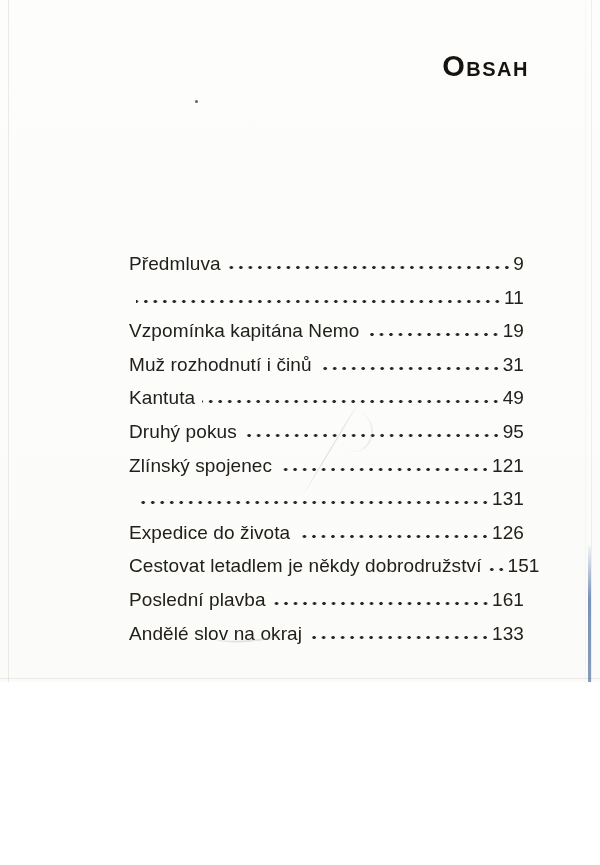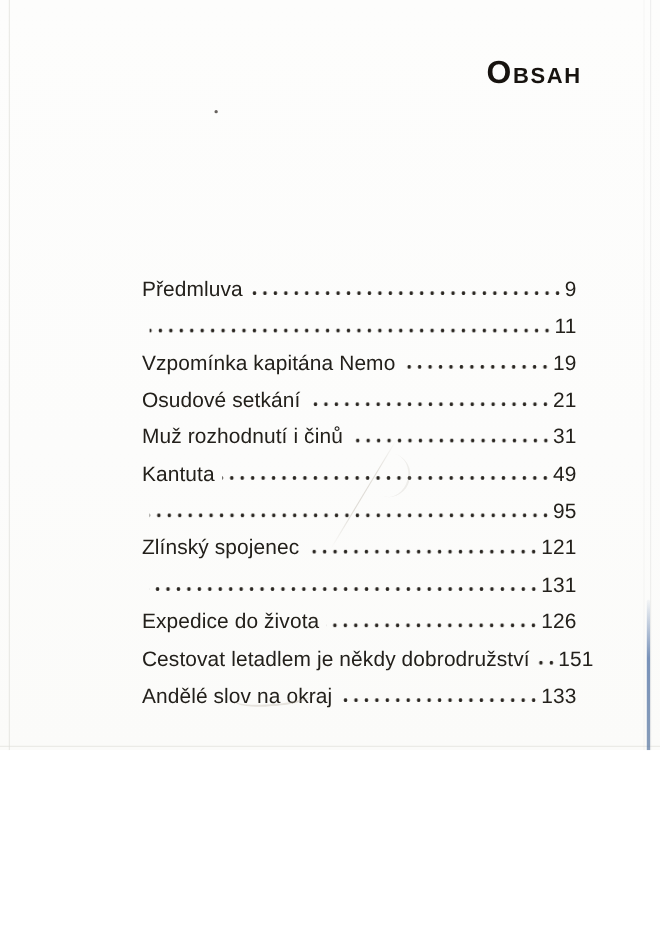--- a/index.html
+++ b/index.html
@@ -163,40 +163,36 @@
       <span class="toc-leader"></span>
       <span class="toc-page">11</span>
     </div>
 
     <div class="toc-row">
       <span class="toc-title">Vzpomínka kapitána Nemo</span>
       <span class="toc-leader"></span>
       <span class="toc-page">19</span>
     </div>
 
-    <div class="toc-row">
-      <span class="toc-title">Osudové setkání</span>
-      <span class="toc-leader"></span>
-      <span class="toc-page">21</span>
-    </div>
 
     <div class="toc-row">
       <span class="toc-title">Muž rozhodnutí i činů</span>
       <span class="toc-leader"></span>
       <span class="toc-page">31</span>
     </div>
 
     <div class="toc-row">
       <span class="toc-title">Kantuta</span>
       <span class="toc-leader"></span>
       <span class="toc-page">49</span>
     </div>
 
 
     <div class="toc-row">
+      <span class="toc-title">Druhý pokus</span>
       <span class="toc-leader"></span>
       <span class="toc-page">95</span>
     </div>
 
     <div class="toc-row">
       <span class="toc-title">Zlínský spojenec</span>
       <span class="toc-leader"></span>
       <span class="toc-page">121</span>
     </div>
 
@@ -210,20 +206,25 @@
       <span class="toc-leader"></span>
       <span class="toc-page">126</span>
     </div>
 
     <div class="toc-row">
       <span class="toc-title">Cestovat letadlem je někdy dobrodružství</span>
       <span class="toc-leader"></span>
       <span class="toc-page">151</span>
     </div>
 
+    <div class="toc-row">
+      <span class="toc-title">Poslední plavba</span>
+      <span class="toc-leader"></span>
+      <span class="toc-page">161</span>
+    </div>
 
     <div class="toc-row">
       <span class="toc-title">Andělé slov na okraj</span>
       <span class="toc-leader"></span>
       <span class="toc-page">133</span>
     </div>
   </div>
 
   <div class="left-edge-line"></div>
   <div class="bottom-edge-line"></div>

